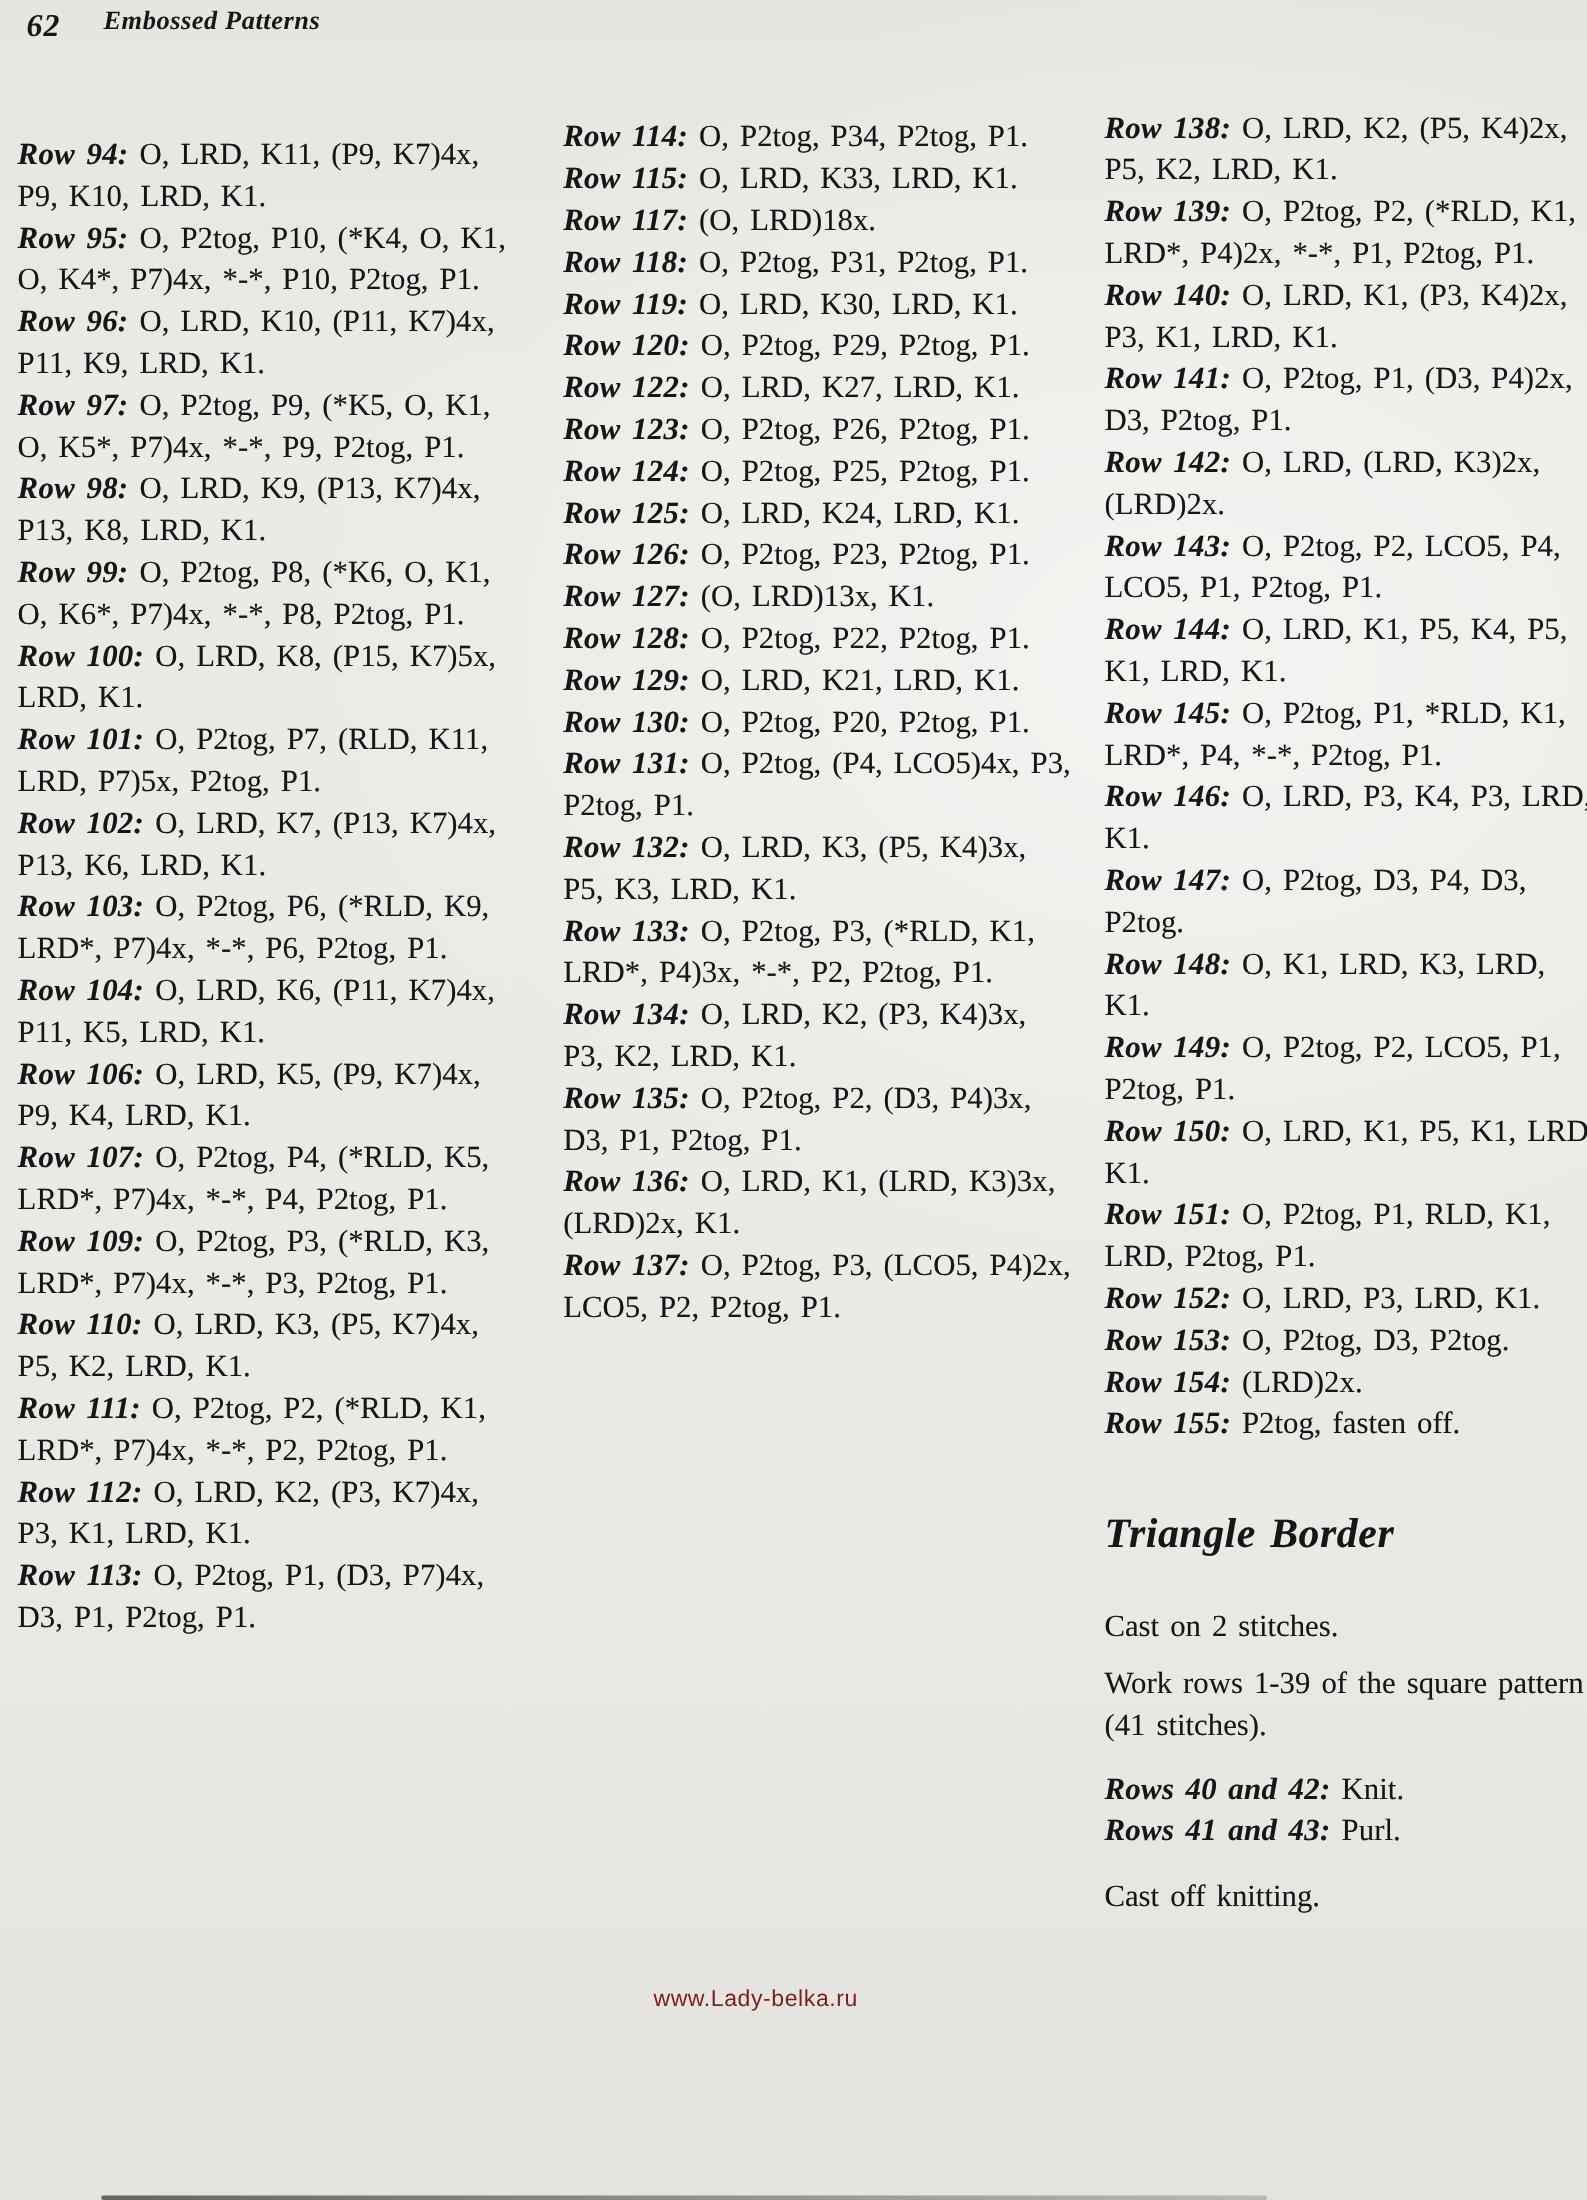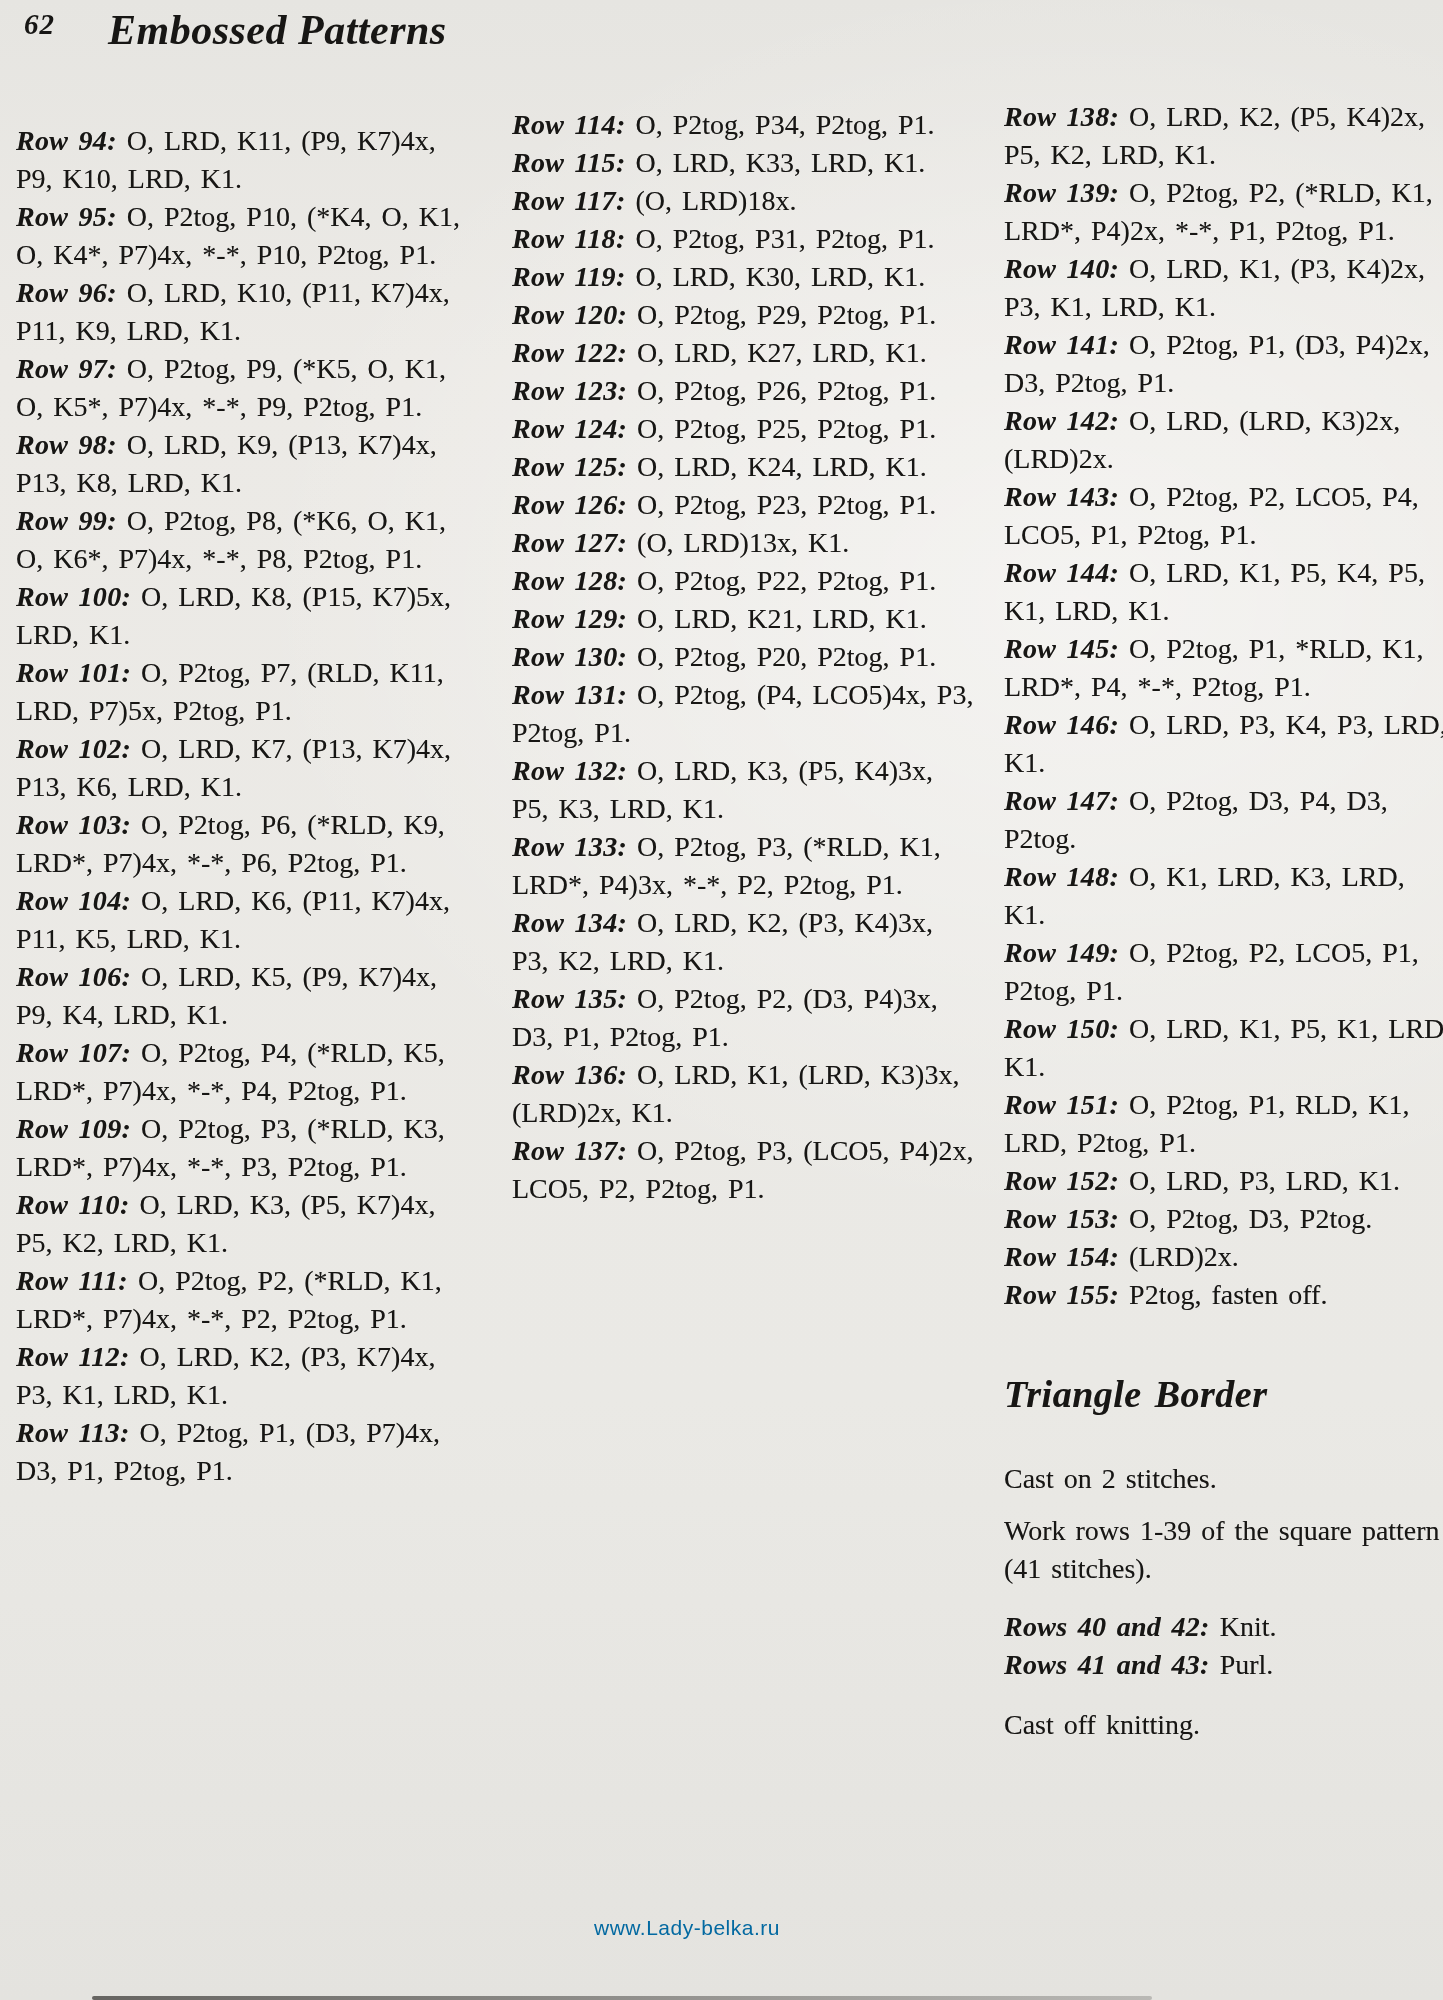--- a/index.html
+++ b/index.html
@@ -11,22 +11,22 @@
       linear-gradient(180deg,#e6e5e1 0%,#eceae6 18%,#eae9e5 70%,#e4e3df 100%);
     font-family:"Liberation Serif","DejaVu Serif",serif;
     color:#171614;
   }
   .page-header{position:absolute;top:6px;left:0;width:1443px;height:46px;}
   .page-number{
     position:absolute;left:24px;top:2px;
     font-size:29px;font-weight:bold;font-style:italic;letter-spacing:1px;
   }
   .page-title{
-    position:absolute;left:108px;top:0;
-    font-size:42px;font-weight:bold;font-style:italic;letter-spacing:0.5px;font-family:Liberation Serif, serif;
+    position:absolute;left:94px;top:0;
+    font-size:24px;font-weight:bold;font-style:italic;letter-spacing:0.5px;font-family:Liberation Serif, serif;
   }
   .col{
     position:absolute;
     font-size:28px;line-height:38px;word-spacing:3px;
     text-shadow:0 0 0.5px rgba(20,20,20,0.35);
   }
   .col1{left:16px;top:122px;width:452px;}
   .col2{left:512px;top:106px;width:462px;}
   .col3{left:1004px;top:98px;width:448px;}
   .prow{margin:0;}
@@ -35,23 +35,23 @@
   .tb-title{
     font-size:38px;line-height:48px;font-weight:bold;font-style:italic;
     letter-spacing:0.5px;margin:56px 0 0 0;
   }
   .tb-para{margin:0;}
   .tb-cast-on{margin-top:42px;}
   .tb-work{margin-top:14px;}
   .tb-rows{margin-top:20px;}
   .tb-cast-off{margin-top:22px;}
   .watermark{
-    position:absolute;left:594px;top:1916px;
+    position:absolute;left:594px;top:1806px;
     font-family:"Liberation Sans","DejaVu Sans",sans-serif;
-    font-size:21px;color:#0369a1;letter-spacing:0.5px;
+    font-size:21px;color:#7f1d1d;letter-spacing:0.5px;
   }
   .scan-edge{
     position:absolute;left:92px;bottom:0;width:1060px;height:4px;
     background:linear-gradient(90deg,rgba(60,58,55,0.75),rgba(60,58,55,0.25));
     border-radius:2px;
   }
 </style>
 </head>
 <body>
 

